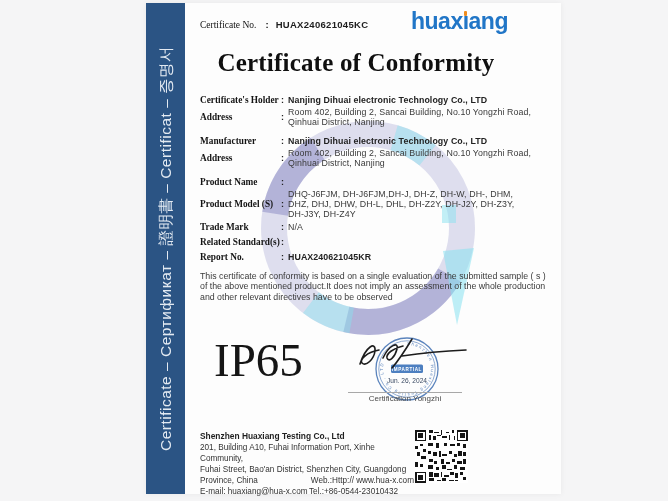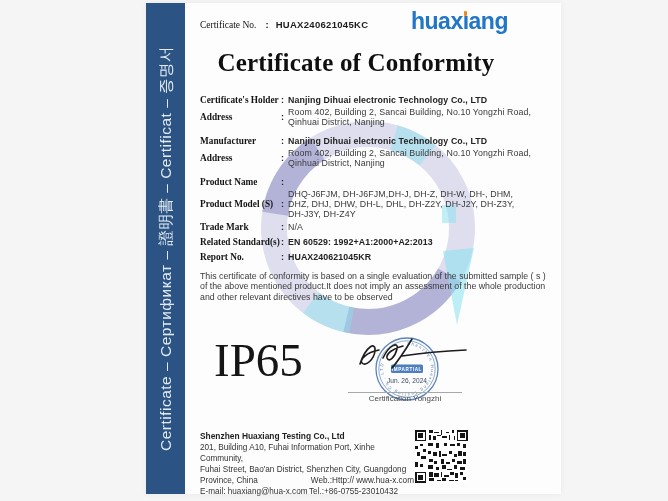--- a/index.html
+++ b/index.html
@@ -121,21 +121,20 @@
 DH-J3Y, DH-Z4Y</span>
       </div>
       <div class="drow mb5">
         <span class="dlabel">Trade Mark</span>
         <span class="dcolon">:</span>
         <span class="dval">N/A</span>
       </div>
       <div class="drow strong mb5">
         <span class="dlabel">Related Standard(s)</span>
         <span class="dcolon">:</span>
-        <span class="dval">EN 60529: 1992+A1:2000+A2:2013</span>
       </div>
       <div class="drow strong">
         <span class="dlabel">Report No.</span>
         <span class="dcolon">:</span>
         <span class="dval">HUAX240621045KR</span>
       </div>
     </div>
 
     <div class="abs statement">This certificate of conformity is based on a single evaluation of the submitted sample ( s ) of the above mentioned product.It does not imply an assessment of the whole production and other relevant directives have to be observed</div>
 
@@ -166,21 +165,21 @@
     <div class="abs footer">
       <div class="company">Shenzhen Huaxiang Testing Co., Ltd</div>
       <div>201, Building A10, Fuhai Information Port, Xinhe Community,</div>
       <div>Fuhai Street, Bao'an District, Shenzhen City, Guangdong</div>
       <div class="frow">
         <span>Province, China</span>
         <span>Web.:Http:// www.hua-x.com</span>
       </div>
       <div class="frow tight">
         <span>E-mail: huaxiang@hua-x.com</span>
-        <span>Tel.:+86-0755-23010432</span>
+        <span>Tel.:+86-0544-23010432</span>
       </div>
     </div>
 
     <svg class="abs qr" width="53" height="53" viewBox="0 0 33 33" shape-rendering="crispEdges">
       <rect x="0" y="0" width="33" height="33" fill="#ffffff"></rect>
       <g fill="#151515">
         <rect x="0" y="0" width="7" height="7"></rect>
           <rect x="26" y="0" width="7" height="7"></rect>
           <rect x="0" y="26" width="7" height="7"></rect>
       </g>

